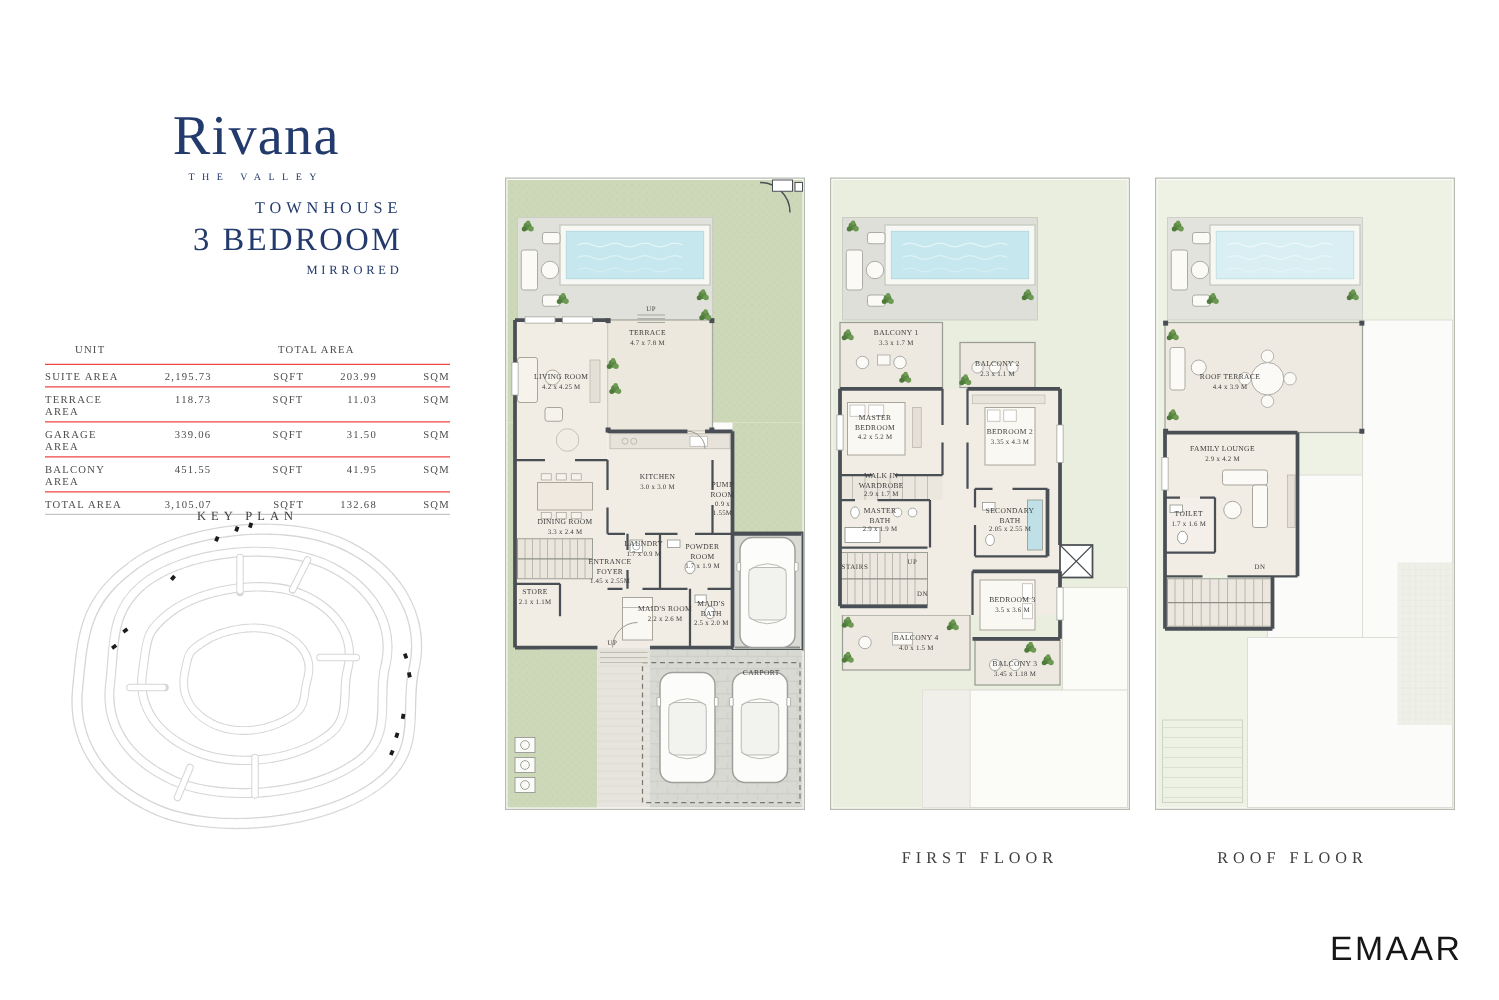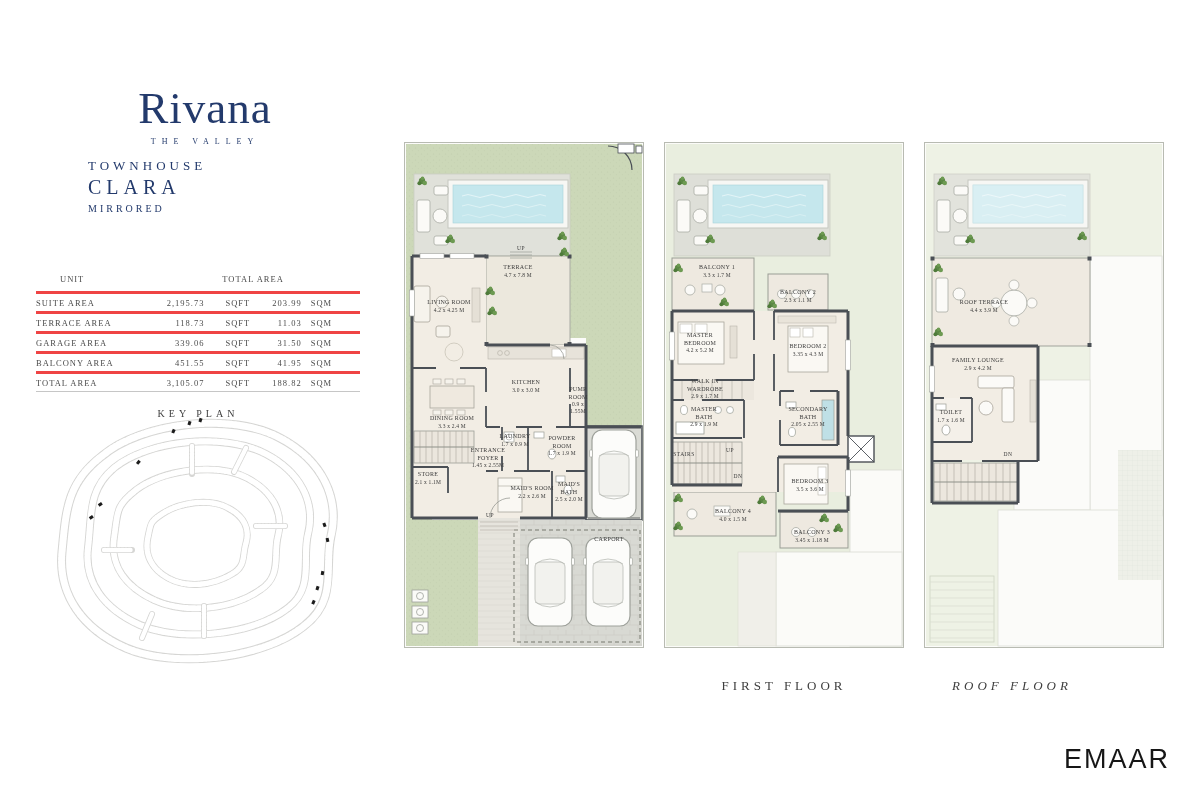--- a/index.html
+++ b/index.html
@@ -3,32 +3,32 @@
 <meta charset="utf-8">
 <style>
   html,body{margin:0;padding:0;background:#ffffff;}
   .page{position:relative;width:1199px;height:780px;background:#ffffff;overflow:hidden;
         font-family:"Liberation Serif",serif;}
 
   
   .brand{position:absolute;left:88px;top:86px;width:234px;text-align:center;color:#233a6c;}
   .brand-name{font-size:45px;line-height:1;letter-spacing:1px;}
   .brand-tag{font-size:8px;letter-spacing:6px;margin-top:6px;}
-  .unit-block{position:absolute;left:88px;top:158px;width:234px;text-align:left;color:#233a6c;}
+  .unit-block{position:absolute;left:88px;top:158px;width:234px;text-align:right;color:#233a6c;}
   .unit-type{font-size:13px;letter-spacing:4px;}
   .unit-bed{font-size:26px;letter-spacing:2px;margin-top:3px;}
   .unit-model{font-size:20px;letter-spacing:5px;margin-top:2px;}
   .unit-variant{font-size:10px;letter-spacing:3px;margin-top:4px;}
 
   .area-table{position:absolute;left:36px;top:272px;width:324px;color:#4c4c4c;
               font-size:8.5px;letter-spacing:1px;}
   .at-head{display:flex;padding:2px 0 7px 0;}
   .at-h-unit{width:34%;padding-left:24px;box-sizing:border-box;}
   .at-h-total{flex:1;text-align:center;}
-  .at-row{display:flex;border-top:3px solid #ef4444;padding:4px 0 3px 0;}
+  .at-row{display:flex;border-top:1px solid #ef4444;padding:4px 0 3px 0;gap:28px;}
   .at-row:last-child{border-bottom:1px solid #c6c6c6;}
   .at-label{width:34%;}
   .at-sqft-v{width:18%;text-align:right;}
   .at-sqft-u{width:13%;padding-left:21px;box-sizing:border-box;}
   .at-sqm-v{width:17%;text-align:right;}
   .at-sqm-u{flex:1;padding-left:9px;}
 
   .keyplan-title{position:absolute;left:88px;top:408px;width:220px;text-align:center;
                  font-size:10px;letter-spacing:4px;color:#3f3f3f;}
   .keyplan-map{position:absolute;left:42px;top:408px;}
@@ -38,38 +38,38 @@
   #plan-gf{left:402px;top:140px;} #plan-ff{left:662px;top:140px;} #plan-rf{left:922px;top:140px;}
   .plan svg{position:absolute;left:0;top:0;}
   .rlabel{position:absolute;transform:translate(-50%,-50%);text-align:center;
           color:#3d3d3d;line-height:1.25;}
   .rname{display:block;font-size:6px;letter-spacing:0.3px;}
   .rdim{display:block;font-size:5.5px;letter-spacing:0.2px;}
   .rsmall{position:absolute;transform:translate(-50%,-50%);font-size:5.5px;
           letter-spacing:0.5px;color:#3d3d3d;}
   .caption{position:absolute;top:678px;width:244px;text-align:center;
            font-size:13px;letter-spacing:4px;color:#3e3e3e;}
-  #cap-gf{left:402px;} #cap-ff{left:662px;} #cap-rf{left:890px;font-style:italic;}
+  #cap-gf{left:402px;} #cap-ff{left:662px;} #cap-rf{left:912px;}
 
   .emaar{position:absolute;right:29px;top:744px;font-family:"Liberation Sans",sans-serif;
          font-size:27px;letter-spacing:2px;font-weight:500;color:#161616;}
 </style>
 </head>
 <body>
 
 <div class="page">
 
   <div class="brand">
     <div class="brand-name">Rivana</div>
     <div class="brand-tag">THE VALLEY</div>
   </div>
 
   <div class="unit-block">
     <div class="unit-type">TOWNHOUSE</div>
-    <div class="unit-model">CLARA</div>
+    <div class="unit-bed">3 BEDROOM</div>
     <div class="unit-variant">MIRRORED</div>
   </div>
 
   <div class="area-table">
     <div class="at-head">
       <span class="at-h-unit">UNIT</span>
       <span class="at-h-total">TOTAL AREA</span>
     </div>
     <div class="at-row">
       <span class="at-label">SUITE AREA</span>
@@ -96,21 +96,21 @@
       <span class="at-label">BALCONY AREA</span>
       <span class="at-sqft-v">451.55</span>
       <span class="at-sqft-u">SQFT</span>
       <span class="at-sqm-v">41.95</span>
       <span class="at-sqm-u">SQM</span>
     </div>
     <div class="at-row">
       <span class="at-label">TOTAL AREA</span>
       <span class="at-sqft-v">3,105.07</span>
       <span class="at-sqft-u">SQFT</span>
-      <span class="at-sqm-v">188.82</span>
+      <span class="at-sqm-v">132.68</span>
       <span class="at-sqm-u">SQM</span>
     </div>
   </div>
 
   <div class="keyplan-title">KEY PLAN</div>
 
   <svg class="keyplan-map" width="312" height="272" viewBox="0 0 312 272">
     <g fill="none" stroke-linejoin="round" stroke-linecap="round">
       <path d="M60,48 C100,14 190,4 238,30 C280,52 298,90 289,128 C282,160 296,192 262,218 C220,252 130,260 84,240 C40,221 16,186 20,144 C24,102 25,75 60,48 Z" stroke="#d6d6d4" stroke-width="9"></path>
       <path d="M60,48 C100,14 190,4 238,30 C280,52 298,90 289,128 C282,160 296,192 262,218 C220,252 130,260 84,240 C40,221 16,186 20,144 C24,102 25,75 60,48 Z" stroke="#ffffff" stroke-width="7" stroke-dasharray="2.2 1.6"></path>

